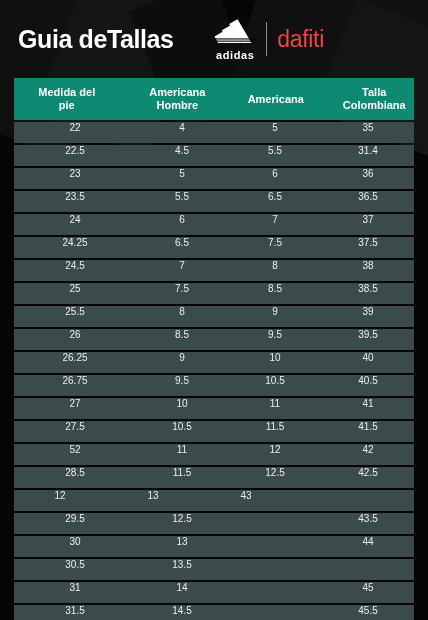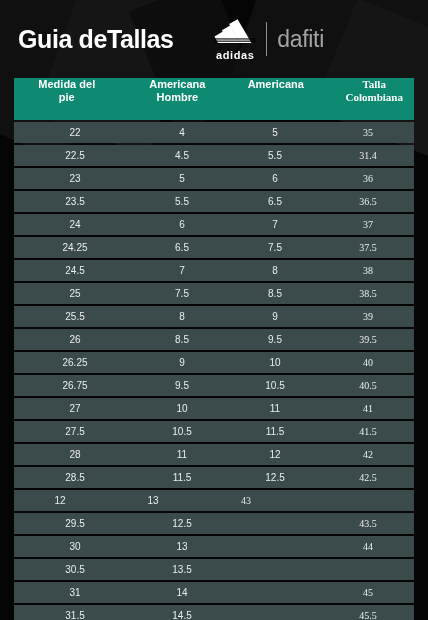--- a/index.html
+++ b/index.html
@@ -45,61 +45,61 @@
   }
   .brands { display:flex; align-items:center; gap:10px; }
   .adidas-lock { display:flex; flex-direction:column; align-items:center; }
   .trefoil { display:block; }
   .adidas-word {
     color:#ffffff; font-size:11px; font-weight:bold;
     letter-spacing:0.6px; margin-top:1px;
   }
   .divider { width:1px; height:34px; background:#8d8d8d; }
   .dafiti {
-    color:#a3a3a3; font-size:23px; font-weight:normal;
+    color:#ef4444; font-size:23px; font-weight:normal;
     letter-spacing:-0.3px;
     text-align:right;
   }
 
   
   .table {
     position:absolute;
     left:14px; top:78px;
     width:400px;
   }
   .thead {
     display:flex;
     background:#0e8a72;
     height:42px;
+    align-items:center;
     gap:18px;
   }
   .thead .cell {
     color:#ffffff;
     font-size:11px;
     font-weight:bold;
     text-align:center;
     line-height:13px;
   }
   .row {
     display:flex;
-    align-items:center;
     height:21px;
     background:#3b4a4b;
     margin-top:2px;
   }
   .row .cell {
     color:#e9eeee;
     font-size:10px;
     text-align:center;
     line-height:12px;
   }
   .c0 { width:122px; }
   .c1 { width:92px; }
   .c2 { width:94px; }
-  .c3 { width:92px;font-family:Liberation Serif, serif; }
+  .c3 { width:92px; }
 </style>
 </head>
 <body>
 
 <div id="page">
 
   <div class="deco deco-a"></div>
   <div class="deco deco-b"></div>
   <div class="deco deco-e"></div>
   <div class="deco deco-c"></div>
@@ -229,21 +229,21 @@
           <div class="cell c2">11</div>
           <div class="cell c3">41</div>
         </div>
         <div class="row">
           <div class="cell c0">27.5</div>
           <div class="cell c1">10.5</div>
           <div class="cell c2">11.5</div>
           <div class="cell c3">41.5</div>
         </div>
         <div class="row">
-          <div class="cell c0">28</div>
+          <div class="cell c0">52</div>
           <div class="cell c1">11</div>
           <div class="cell c2">12</div>
           <div class="cell c3">42</div>
         </div>
         <div class="row">
           <div class="cell c0">28.5</div>
           <div class="cell c1">11.5</div>
           <div class="cell c2">12.5</div>
           <div class="cell c3">42.5</div>
         </div>

